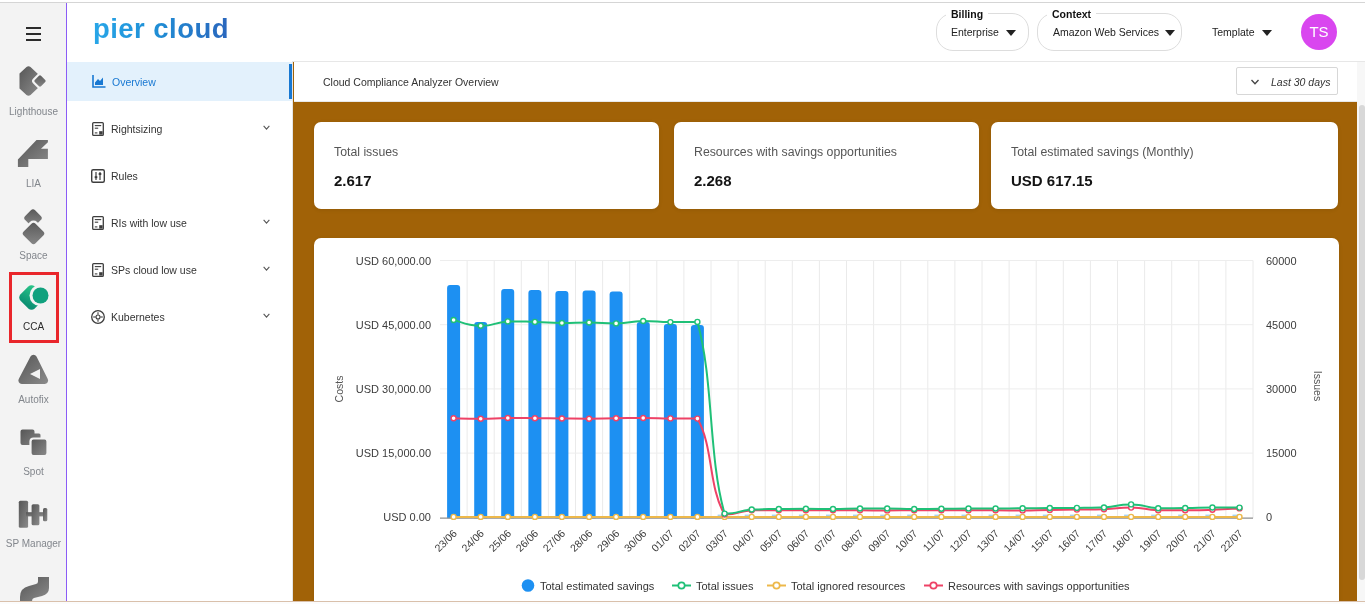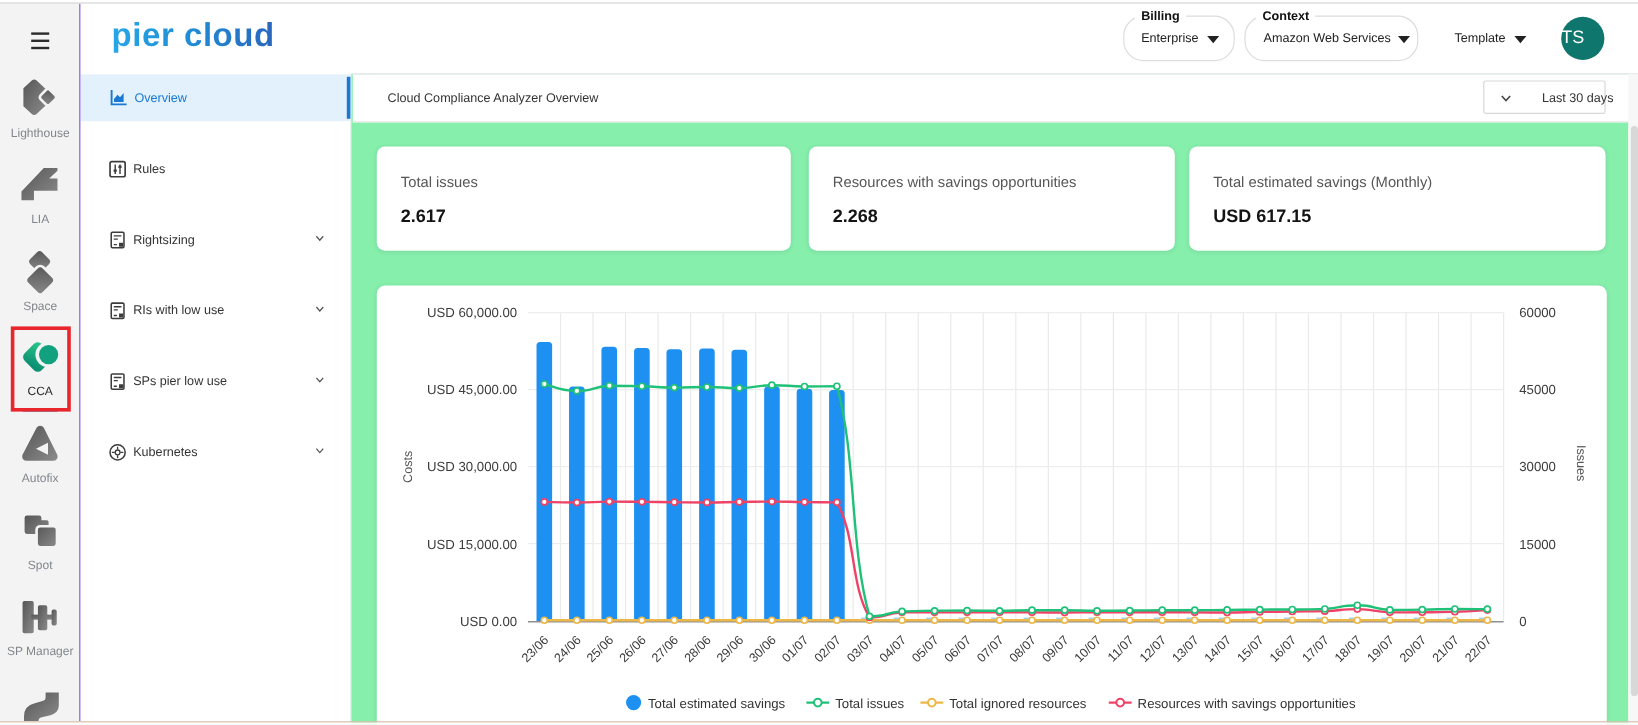--- a/index.html
+++ b/index.html
@@ -12,35 +12,35 @@
 
 .hbar { position:absolute; left:26px; width:15px; height:2px; background:#2b2b2b; }
 
 #topbar { position:absolute; left:67px; top:3px; width:1298px; height:58px; background:#fff; z-index:5;text-decoration:underline; }
 #logo { position:absolute; left:26px; top:10px; font-size:27.5px; font-weight:bold; letter-spacing:0.45px;
   background:linear-gradient(90deg,#28a6e8 0%,#1f8fd6 45%,#2a66bd 100%); -webkit-background-clip:text; background-clip:text; color:transparent; }
 fieldset.sel { position:absolute; border:1px solid #ddd; border-radius:17px; height:43px; top:4.7px; background:#fff; }
 fieldset.sel legend { font-size:10.5px; font-weight:bold; color:#111; padding:0 5px; margin-left:9px; }
 .selval { position:absolute; font-size:10.5px; color:#222; white-space:nowrap; line-height:13px; }
 .caret { position:absolute; top:14px; width:0; height:0; border-left:5.5px solid transparent; border-right:5.5px solid transparent; border-top:6.5px solid #222; }
-#avatar { position:absolute; left:1234px; top:11px; width:36px; height:36px; border-radius:50%; background:#0f766e; color:#fff; font-size:15px; line-height:36px; }
+#avatar { position:absolute; left:1234px; top:11px; width:36px; height:36px; border-radius:50%; background:#d946ef; color:#fff; font-size:15px; text-align:center; line-height:36px; }
 
 #menu { position:absolute; left:67px; top:62px; width:225px; height:542px; background:#fff; z-index:4; }
-.mitem { position:relative; height:39px; margin-bottom:20px; display:flex; align-items:center; padding-left:23px; font-size:10.5px; color:#333; }
+.mitem { position:relative; height:39px; margin-bottom:8px; display:flex; align-items:center; padding-left:23px; font-size:10.5px; color:#333; }
 .mitem svg { margin-right:5px; }
 .mitem.active { background:#e3f1fc; color:#1878d2; }
 .mitem.active::after { content:""; position:absolute; right:0; top:2px; bottom:2px; width:3px; background:#1878d2; }
 .chev { position:absolute; right:16px; top:14px; width:9px; height:9px; }
 
-#content { position:absolute; left:292px; top:62px; width:1065px; height:542px; background:#86efac; border-left:1px solid #e5e5e5; z-index:3;padding-left:38px; }
+#content { position:absolute; left:292px; top:62px; width:1065px; height:542px; background:#a16207; border-left:1px solid #e5e5e5; z-index:3;padding-left:38px; }
 #chead { position:absolute; left:1px; top:0; width:1064px; height:40px; background:#fff; border-bottom:1px solid #e8e8e8; }
 #chead .title { position:absolute; left:29px; top:14px; font-size:10.5px; color:#333; }
 #lastbtn { position:absolute; left:942px; top:5px; width:102px; height:28px; border:1px solid #d7d7d7; border-radius:2px; background:#fff; font-size:10.5px; color:#333; }
 #lastbtn svg { position:absolute; left:13px; top:9px; }
-#lastbtn span { position:absolute; left:48px; top:8px; white-space:nowrap; }
+#lastbtn span { position:absolute; left:34px; top:8px; white-space:nowrap;font-style:italic; }
 .card { position:absolute; background:#fff; border-radius:7px; box-shadow:0 1px 4px rgba(0,0,0,0.09); }
 .card .lab { position:absolute; left:20px; top:23px; font-size:12.3px; color:#565656; }
 .card .val { position:absolute; left:20px; top:50px; font-size:15px; font-weight:bold; color:#141414; }
 
 #sbtrack { position:absolute; left:1357px; top:62px; width:8px; height:539px; background:#f7f7f7; z-index:20; }
 #sbthumb { position:absolute; left:1358.5px; top:105px; width:6.5px; height:475px; background:#d8d8d8; border-radius:4px; z-index:21; }
 #bottomline { position:absolute; left:0; top:601px; width:1365px; height:1px; background:#d9c0ab; z-index:60; }
 #bottompad { position:absolute; left:0; top:602px; width:1365px; height:2px; background:#fcfcfc; z-index:59; }
 </style></head>
 <body>
@@ -114,63 +114,63 @@
 <div id="menu">
   <div class="mitem active">
       <svg width="17" height="17" viewBox="0 0 17 17">
         <polyline points="3,2 3,14 15.5,14" fill="none" stroke="#1878d2" stroke-width="1.6"></polyline>
         <path d="M5,12 L5,9.5 L8,6 L10,8 L13,4.5 L13,12 Z" fill="#1878d2"></path>
       </svg>
       <span>Overview</span>
     </div>
 <div class="mitem">
       <svg width="16" height="16" viewBox="0 0 16 16">
+        <rect x="2.7" y="1.6" width="10.6" height="12.8" rx="1" fill="none" stroke="#3d3d3d" stroke-width="1.3"></rect>
+        <line x1="4.8" y1="4.6" x2="11.2" y2="4.6" stroke="#3d3d3d" stroke-width="1.1"></line>
+        <line x1="4.8" y1="7.2" x2="8.2" y2="7.2" stroke="#3d3d3d" stroke-width="1.1"></line>
+        <path d="M9.2,10.2 h3.4 v3.4 h-3.4 Z" fill="#3d3d3d"></path>
+        <line x1="4.8" y1="11.9" x2="7.4" y2="11.9" stroke="#3d3d3d" stroke-width="1.1"></line>
+      </svg>
+      <span>Rightsizing</span>
+      <svg class="chev" width="11" height="11" viewBox="0 0 11 11">
+        <polyline points="2,3.5 5.5,7.5 9,3.5" fill="none" stroke="#555" stroke-width="1.3"></polyline>
+      </svg>
+    </div>
+<div class="mitem">
+      <svg width="16" height="16" viewBox="0 0 16 16">
         <rect x="1.7" y="1.7" width="12.6" height="12.6" rx="1.5" fill="none" stroke="#3d3d3d" stroke-width="1.4"></rect>
         <line x1="6" y1="4" x2="6" y2="12" stroke="#3d3d3d" stroke-width="1.2"></line>
         <line x1="10" y1="4" x2="10" y2="12" stroke="#3d3d3d" stroke-width="1.2"></line>
         <rect x="4.7" y="8.2" width="2.6" height="2" fill="#3d3d3d"></rect>
         <rect x="8.7" y="5" width="2.6" height="2" fill="#3d3d3d"></rect>
       </svg>
       <span>Rules</span>
     </div>
 <div class="mitem">
       <svg width="16" height="16" viewBox="0 0 16 16">
         <rect x="2.7" y="1.6" width="10.6" height="12.8" rx="1" fill="none" stroke="#3d3d3d" stroke-width="1.3"></rect>
         <line x1="4.8" y1="4.6" x2="11.2" y2="4.6" stroke="#3d3d3d" stroke-width="1.1"></line>
         <line x1="4.8" y1="7.2" x2="8.2" y2="7.2" stroke="#3d3d3d" stroke-width="1.1"></line>
         <path d="M9.2,10.2 h3.4 v3.4 h-3.4 Z" fill="#3d3d3d"></path>
         <line x1="4.8" y1="11.9" x2="7.4" y2="11.9" stroke="#3d3d3d" stroke-width="1.1"></line>
       </svg>
-      <span>Rightsizing</span>
+      <span>RIs with low use</span>
       <svg class="chev" width="11" height="11" viewBox="0 0 11 11">
         <polyline points="2,3.5 5.5,7.5 9,3.5" fill="none" stroke="#555" stroke-width="1.3"></polyline>
       </svg>
     </div>
 <div class="mitem">
       <svg width="16" height="16" viewBox="0 0 16 16">
         <rect x="2.7" y="1.6" width="10.6" height="12.8" rx="1" fill="none" stroke="#3d3d3d" stroke-width="1.3"></rect>
         <line x1="4.8" y1="4.6" x2="11.2" y2="4.6" stroke="#3d3d3d" stroke-width="1.1"></line>
         <line x1="4.8" y1="7.2" x2="8.2" y2="7.2" stroke="#3d3d3d" stroke-width="1.1"></line>
         <path d="M9.2,10.2 h3.4 v3.4 h-3.4 Z" fill="#3d3d3d"></path>
         <line x1="4.8" y1="11.9" x2="7.4" y2="11.9" stroke="#3d3d3d" stroke-width="1.1"></line>
       </svg>
-      <span>RIs with low use</span>
-      <svg class="chev" width="11" height="11" viewBox="0 0 11 11">
-        <polyline points="2,3.5 5.5,7.5 9,3.5" fill="none" stroke="#555" stroke-width="1.3"></polyline>
-      </svg>
-    </div>
-<div class="mitem">
-      <svg width="16" height="16" viewBox="0 0 16 16">
-        <rect x="2.7" y="1.6" width="10.6" height="12.8" rx="1" fill="none" stroke="#3d3d3d" stroke-width="1.3"></rect>
-        <line x1="4.8" y1="4.6" x2="11.2" y2="4.6" stroke="#3d3d3d" stroke-width="1.1"></line>
-        <line x1="4.8" y1="7.2" x2="8.2" y2="7.2" stroke="#3d3d3d" stroke-width="1.1"></line>
-        <path d="M9.2,10.2 h3.4 v3.4 h-3.4 Z" fill="#3d3d3d"></path>
-        <line x1="4.8" y1="11.9" x2="7.4" y2="11.9" stroke="#3d3d3d" stroke-width="1.1"></line>
-      </svg>
-      <span>SPs pier low use</span>
+      <span>SPs cloud low use</span>
       <svg class="chev" width="11" height="11" viewBox="0 0 11 11">
         <polyline points="2,3.5 5.5,7.5 9,3.5" fill="none" stroke="#555" stroke-width="1.3"></polyline>
       </svg>
     </div>
 <div class="mitem">
       <svg width="16" height="16" viewBox="0 0 16 16">
         <circle cx="8" cy="8" r="6.3" fill="none" stroke="#3d3d3d" stroke-width="1.3"></circle>
         <circle cx="8" cy="8" r="2" fill="none" stroke="#3d3d3d" stroke-width="1.1"></circle>
         <g stroke="#3d3d3d" stroke-width="1.1">
           <line x1="8" y1="3.2" x2="8" y2="5.6"></line>

